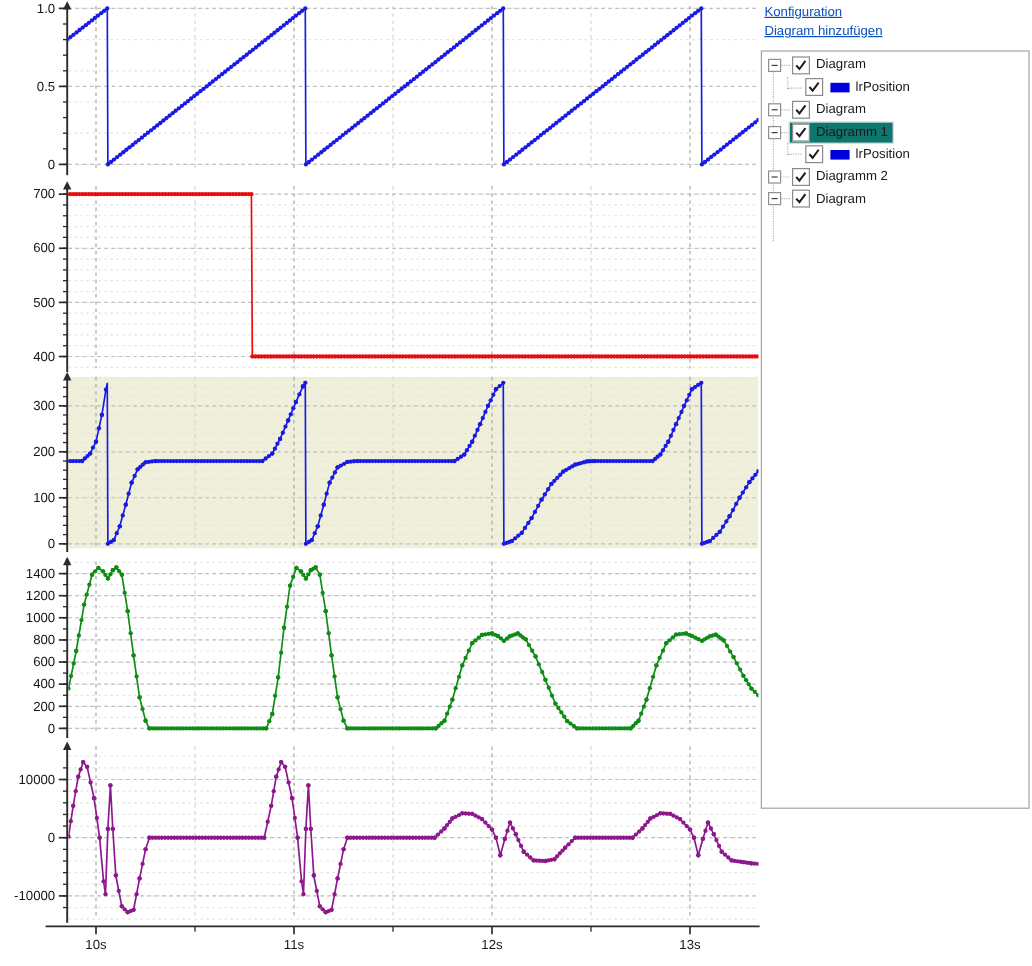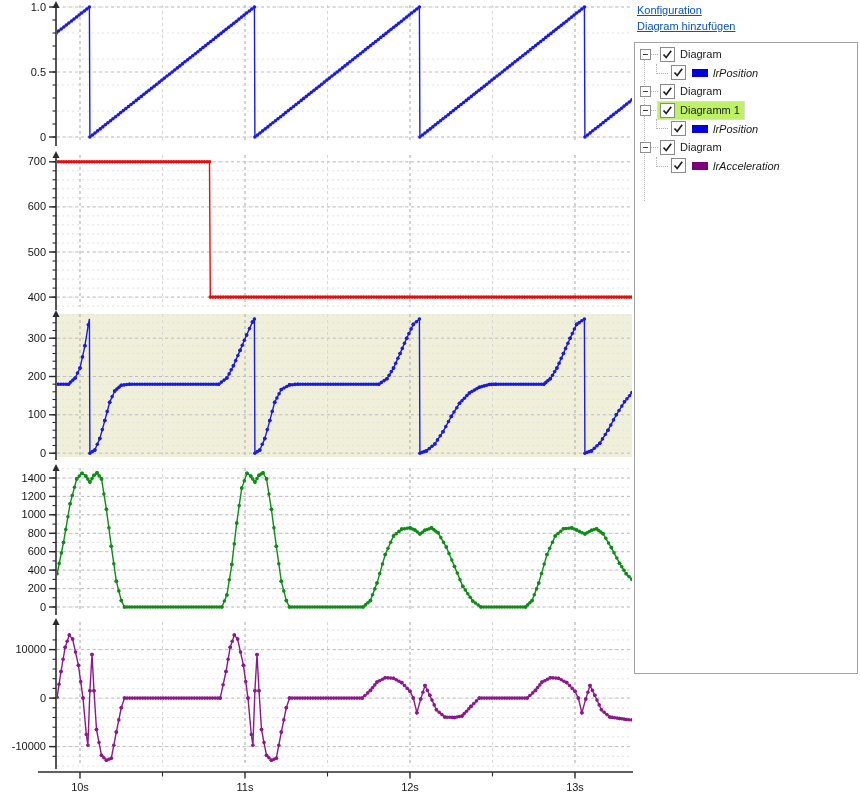--- a/index.html
+++ b/index.html
@@ -6,29 +6,29 @@
   body{width:860px;height:805px;overflow:hidden;font-family:"Liberation Sans",sans-serif;position:relative;}
   .charts{position:absolute;left:0;top:0;width:633px;height:638px;background:#ffffff;}
   svg text{font-family:"Liberation Sans",sans-serif;font-size:11px;fill:#161616;}
   .side{position:absolute;left:633px;top:0;width:227px;height:675px;background:#ffffff;}
   .side a{display:block;margin:4px 0 1px 4px;font-size:11px;color:#0a52bf;text-decoration:underline;cursor:pointer;}
   .treebox{position:absolute;left:1px;top:42px;right:2px;bottom:1px;border:1px solid #a3a3a3;background:#ffffff;overflow:hidden;}
   .treeinner{position:relative;padding-top:2px;}
   .rootline{position:absolute;left:9px;top:10px;height:148px;border-left:1px dotted #b5b5b5;}
   .trow{height:18.6px;display:flex;align-items:center;position:relative;}
   .trow.parent{padding-left:5px;}
-  .trow.child{padding-left:21px;font-style:italic;}
+  .trow.child{padding-left:21px;}
   .minus{width:9px;height:9px;border:1px solid #8f8f8f;background:#fff;position:relative;flex:0 0 auto;z-index:1;}
   .minus::after{content:"";position:absolute;left:2px;top:4px;width:5px;height:1px;background:#3c3c3c;}
   .hdot{width:7px;border-top:1px dotted #b5b5b5;flex:0 0 auto;}
   .lconn{width:11px;height:9px;border-left:1px dotted #b5b5b5;border-bottom:1px dotted #b5b5b5;align-self:flex-start;margin-right:2px;flex:0 0 auto;}
   .cb{width:13px;height:13px;border:1px solid #8a8a8a;background:#fff;flex:0 0 auto;margin:0 0 0 1px;position:relative;}
   .cb svg{position:absolute;left:0;top:0;}
   .rowbody{display:flex;align-items:center;padding:1px 4px 1px 1px;}
-  .rowbody.sel{background:#bef264;outline:1px solid #dcdcdc;}
+  .rowbody.sel{background:#0f766e;outline:1px solid #dcdcdc;}
   .tlabel{font-size:11px;color:#1a1a1a;margin-left:5px;white-space:nowrap;}
   .swatch{width:16px;height:8px;margin-left:6px;flex:0 0 auto;}
 </style>
 </head>
 <body>
 
 <div class="charts">
   <svg id="charts-svg" width="633" height="805">
       <g>
         <line x1="80" y1="5" x2="80" y2="143" stroke="#a7a7a7" stroke-width="1" stroke-dasharray="3 3"></line>
@@ -1733,28 +1733,30 @@
         </div>
         <div class="trow parent">
           <div class="minus"></div>
           <div class="hdot"></div>
           <span class="rowbody">
             <div class="cb">
               <svg width="13" height="13" viewBox="0 0 13 13">
                 <polyline points="2.5,6.5 5.2,9.5 10.2,2.8" fill="none" stroke="#1f1f1f" stroke-width="1.7"></polyline>
               </svg>
             </div>
+            <span class="tlabel">Diagramm 2</span>
+          </span>
+        </div>
+        <div class="trow parent">
+          <div class="minus"></div>
+          <div class="hdot"></div>
+          <span class="rowbody">
+            <div class="cb">
+              <svg width="13" height="13" viewBox="0 0 13 13">
+                <polyline points="2.5,6.5 5.2,9.5 10.2,2.8" fill="none" stroke="#1f1f1f" stroke-width="1.7"></polyline>
+              </svg>
+            </div>
             <span class="tlabel">Diagram</span>
           </span>
-        </div>
-        <div class="trow child">
-          <div class="lconn"></div>
-          <div class="cb">
-            <svg width="13" height="13" viewBox="0 0 13 13">
-              <polyline points="2.5,6.5 5.2,9.5 10.2,2.8" fill="none" stroke="#1f1f1f" stroke-width="1.7"></polyline>
-            </svg>
-          </div>
-          <div class="swatch" style="background: rgb(125, 0, 125);"></div>
-          <span class="tlabel">lrAcceleration</span>
         </div>
       </div>
   </div>
 </div>
 
 </body></html>

